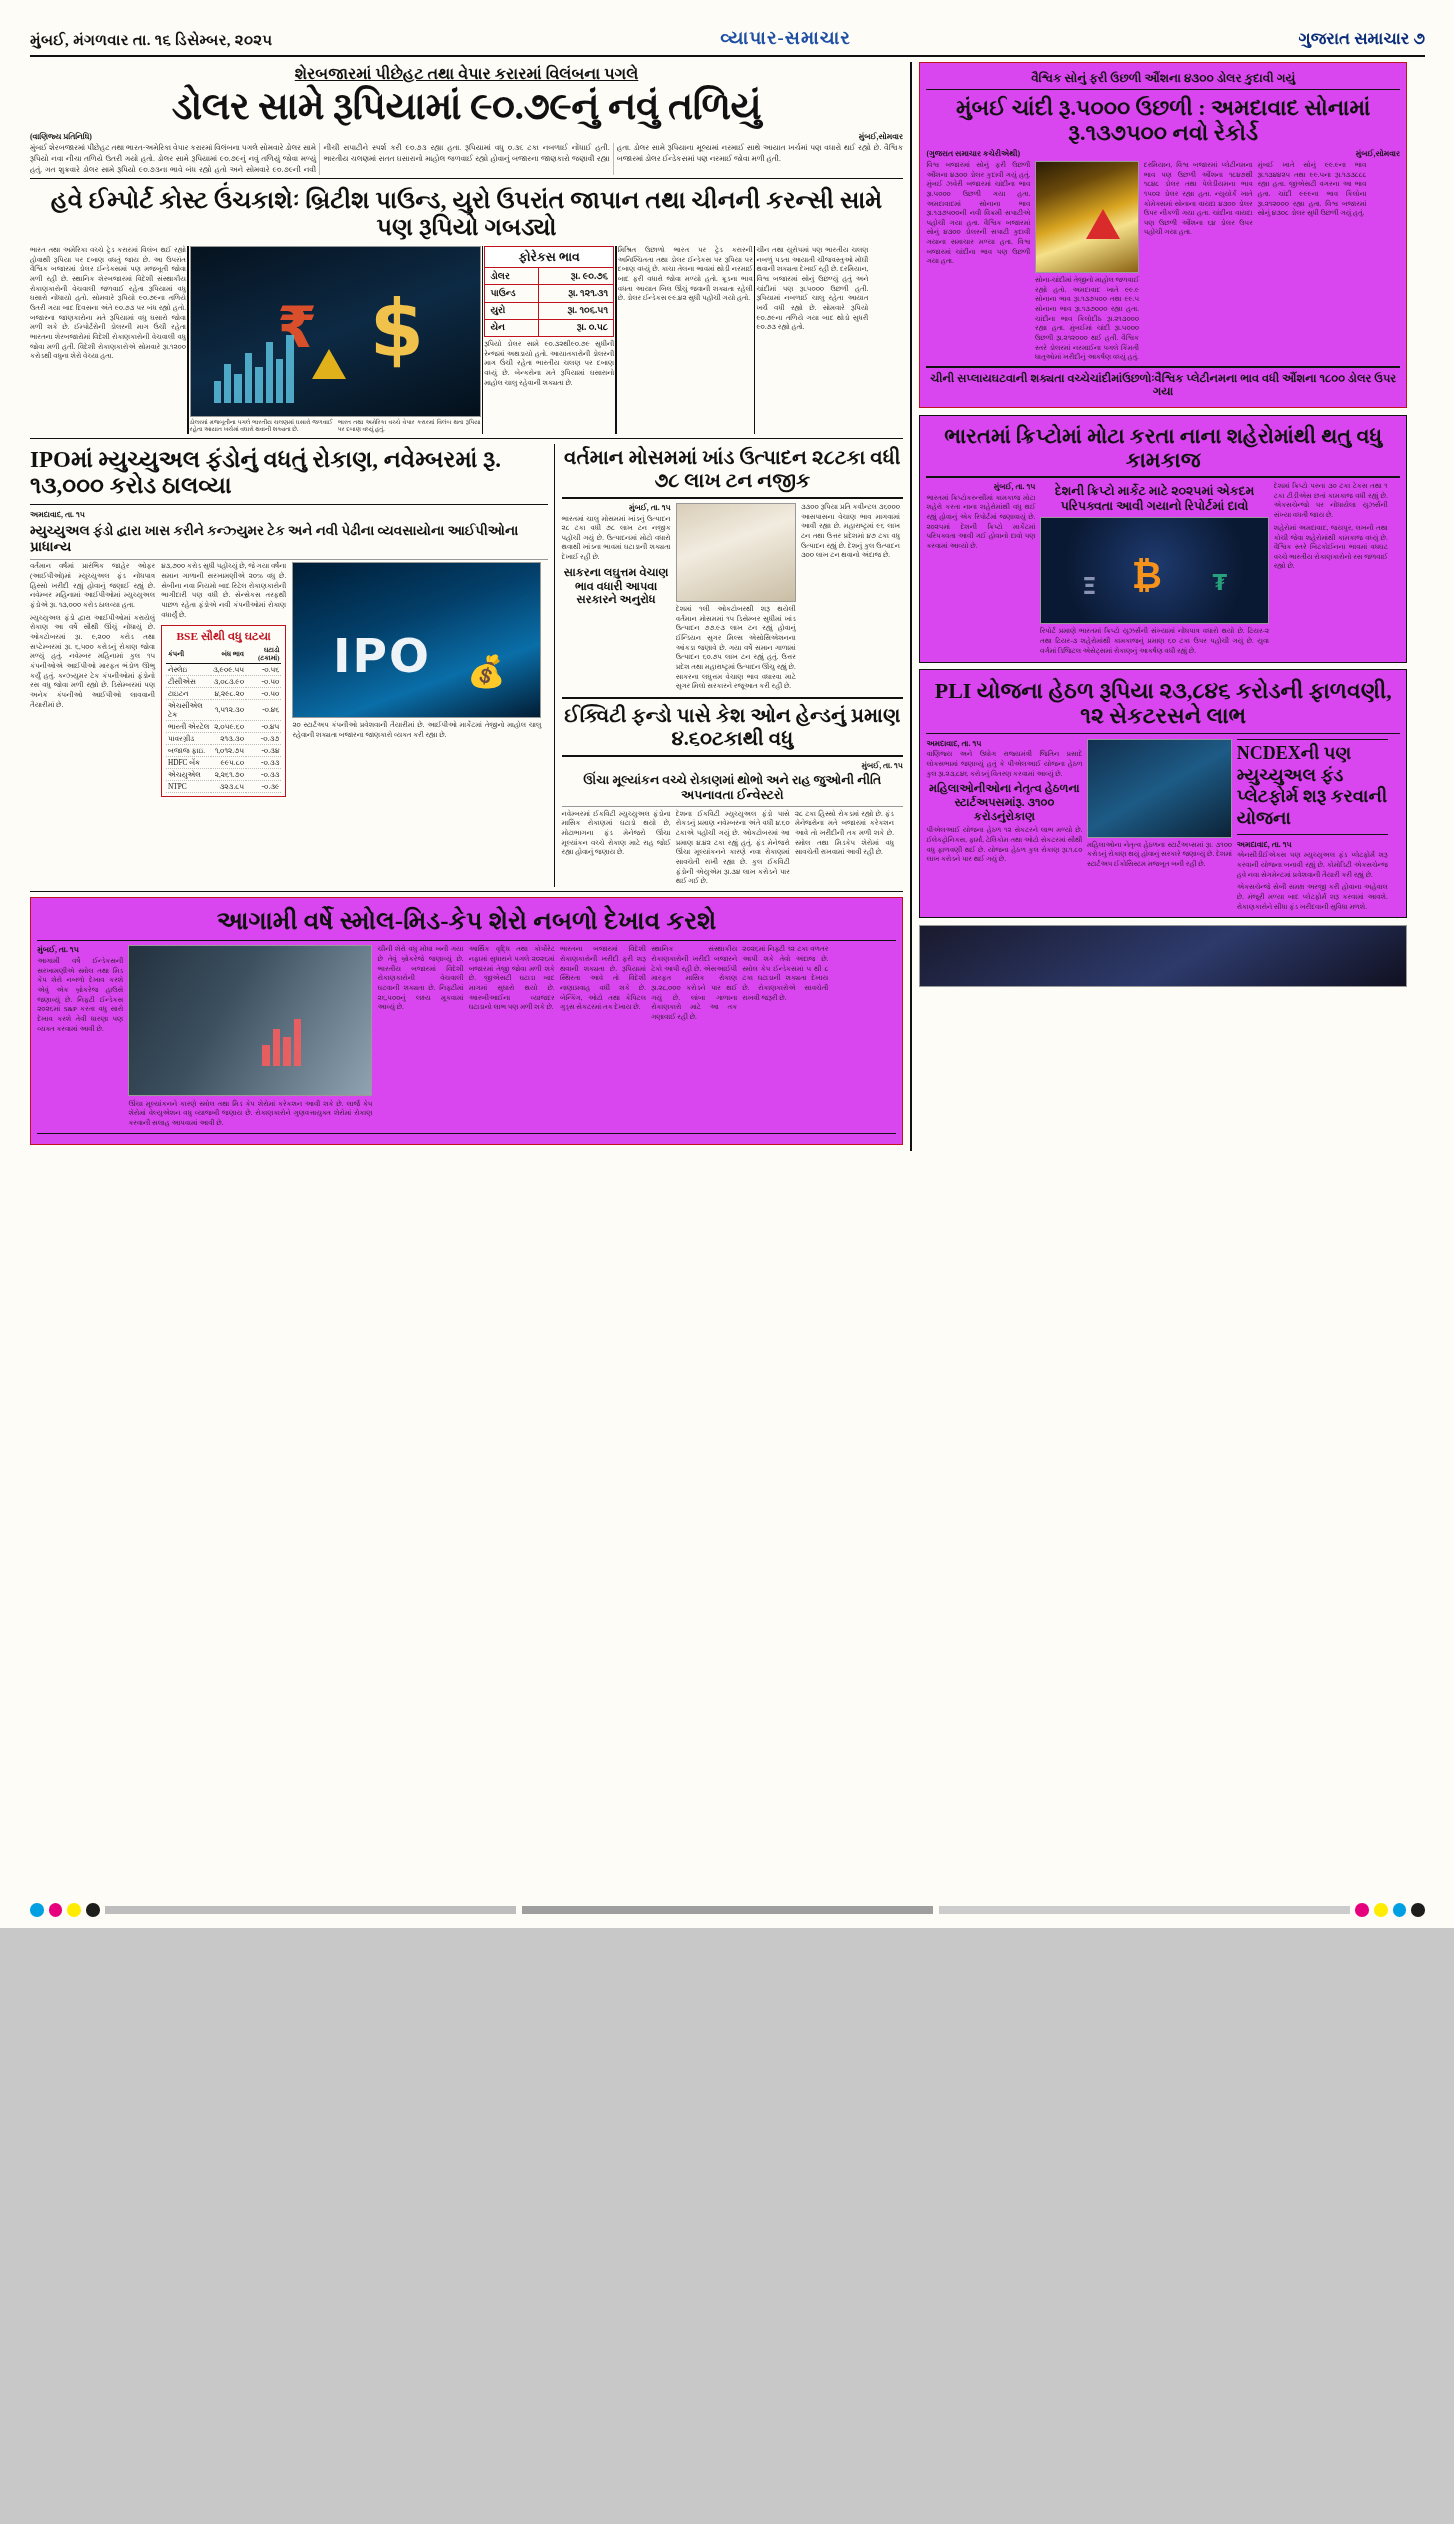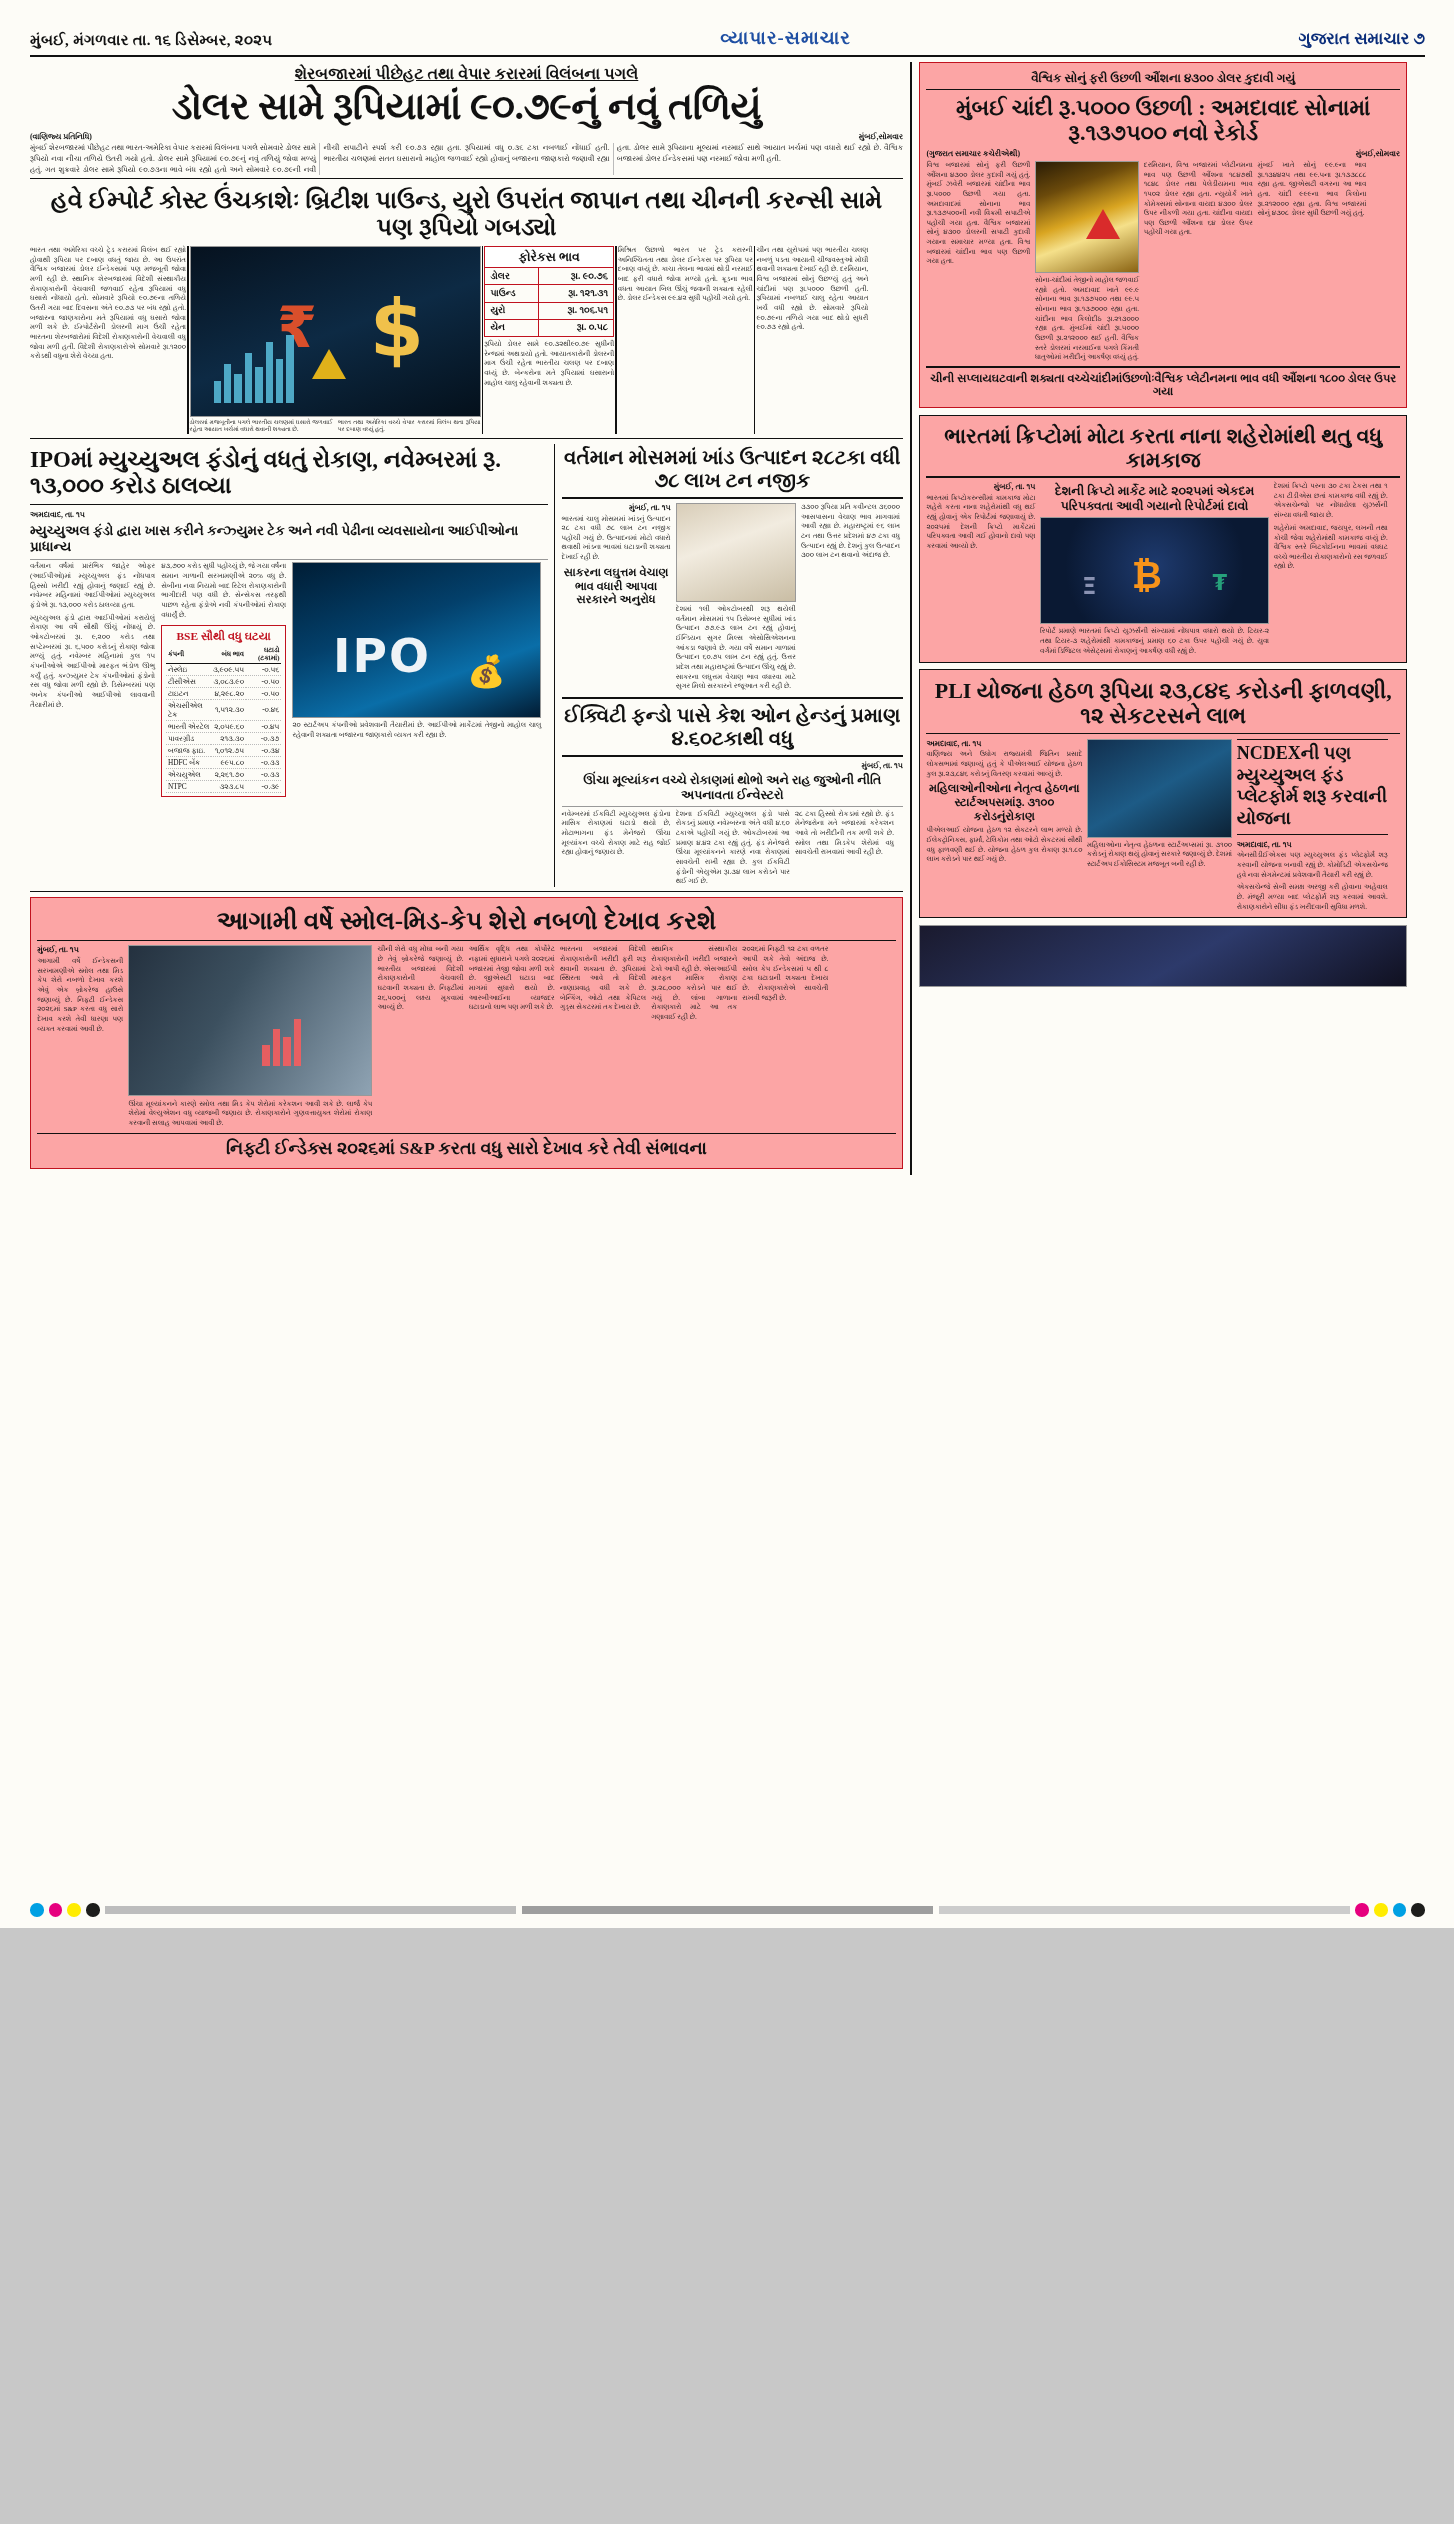--- a/index.html
+++ b/index.html
@@ -61,21 +61,21 @@
   .vsep {
     width: 1.6px;
     background: #111;
   }
 
   
   .box {
     border: 1.6px solid #111;
     padding: 5.2px 6.2px;
     margin-bottom: 6.2px;
-    background: #fca5a5;
+    background: #d946ef;
   }
   .box.red { border-color: #c1121f; }
 
   .hl-underline {
     text-align: center;
     font-size: 16px;
     font-weight: bold;
     text-decoration: underline;
     color: #111;
     margin: 2.1px 0 4.2px 0;
@@ -482,21 +482,20 @@
             </div>
             <div class="body-text sm" style="margin-top:3.1px;">ઊંચા મૂલ્યાંકનને કારણે સ્મોલ તથા મિડ કેપ શેરોમાં કરેકશન આવી શકે છે. લાર્જ કેપ શેરોમાં વેલ્યુએશન વધુ વ્યાજબી જણાય છે. રોકાણકારોને ગુણવત્તાયુક્ત શેરોમાં રોકાણ કરવાની સલાહ આપવામાં આવી છે.</div>
           </div>
           <div style="width:86px;font-family:Liberation Serif, serif;" class="body-text sm">ચીની શેરો વધુ મોંઘા બની ગયા છે તેવું બ્રોકરેજે જણાવ્યું છે. ભારતીય બજારમાં વિદેશી રોકાણકારોની વેચવાલી ઘટવાની શક્યતા છે. નિફ્ટીમાં ૨૬,૫૦૦નું લક્ષ્ય મૂકવામાં આવ્યું છે.</div>
           <div style="width:86px;" class="body-text sm">આર્થિક વૃદ્ધિ તથા કોર્પોરેટ નફામાં સુધારાને પગલે ૨૦૨૬માં બજારમાં તેજી જોવા મળી શકે છે. જીએસટી ઘટાડા બાદ માગમાં સુધારો થયો છે. આરબીઆઈના વ્યાજદર ઘટાડાનો લાભ પણ મળી શકે છે.</div>
           <div style="width:86px;" class="body-text sm">ભારતના બજારમાં વિદેશી રોકાણકારોની ખરીદી ફરી શરૂ થવાની શક્યતા છે. રૂપિયામાં સ્થિરતા આવે તો વિદેશી નાણાપ્રવાહ વધી શકે છે. બેન્કિંગ, ઓટો તથા કેપિટલ ગુડ્સ સેકટરમાં તક દેખાય છે.</div>
           <div style="width:86px;" class="body-text sm">સ્થાનિક સંસ્થાકીય રોકાણકારોની ખરીદી બજારને ટેકો આપી રહી છે. એસઆઈપી મારફત માસિક રોકાણ રૂા.૨૮,૦૦૦ કરોડને પાર થઈ ગયું છે. લાંબા ગાળાના રોકાણકારો માટે આ તક ગણાવાઈ રહી છે.</div>
           <div style="width:86px;" class="body-text sm">૨૦૨૬માં નિફ્ટી ૧૨ ટકા વળતર આપી શકે તેવો અંદાજ છે. સ્મોલ કેપ ઈન્ડેકસમાં ૫ થી ૮ ટકા ઘટાડાની શક્યતા દેખાય છે. રોકાણકારોએ સાવચેતી રાખવી જરૂરી છે.</div>
         </div>
         <div class="divider-black" style="margin-top:4.2px;"></div>
-        <div class="hl-sm" style="font-size:17.7px;">નિફ્ટી ઈન્ડેક્સ ૨૦૨૬માં S&amp;P કરતા વધુ સારો દેખાવ કરે તેવી સંભાવના</div>
       </div>
     </div>
 
     <div class="vsep"></div>
 
     <div class="col-right">
 
       <div class="box red">
         <div class="hl-sm" style="font-size:12px;">વૈશ્વિક સોનું ફરી ઉછળી ઔંશના ૪૩૦૦ ડોલર કુદાવી ગયું</div>
         <div class="divider-black" style="height:1px;"></div>

